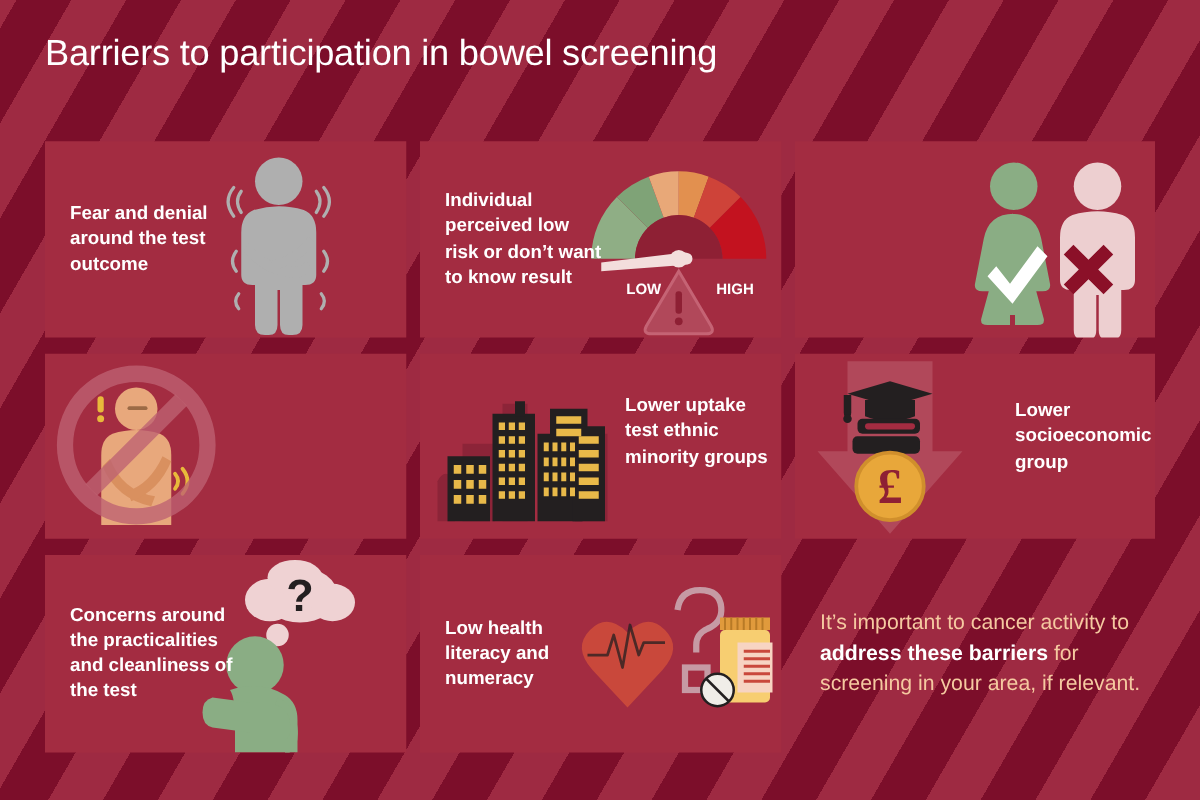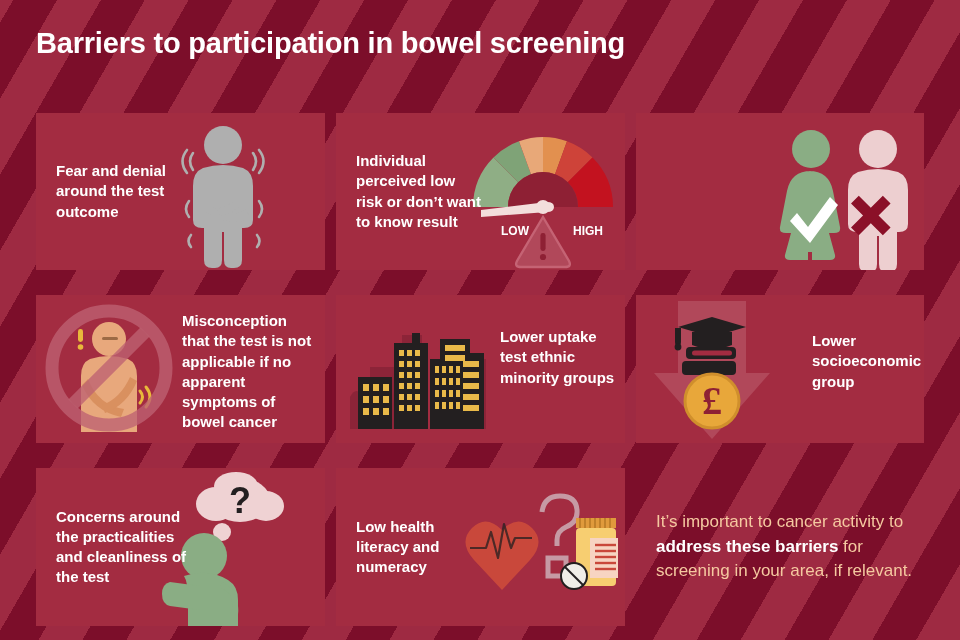--- a/index.html
+++ b/index.html
@@ -13,31 +13,31 @@
     position:absolute;inset:0;width:960px;height:640px;
     background-color:#7C0E2A;
     background-image:repeating-linear-gradient(
       -60deg,
       #9E2A42 0px, #9E2A42 38px,
       #7C0E2A 38px, #7C0E2A 76px
     );
   }
   .title{
     position:absolute;left:36px;top:26px;
-    font-size:29px;font-weight:bold;color:#ffffff;
+    font-size:29px;font-weight:normal;color:#ffffff;
     letter-spacing:-0.2px;line-height:1.2;
     white-space:nowrap;
   }
   .grid{
     position:absolute;left:36px;top:113px;
     width:888px;
     display:grid;
     grid-template-columns:289px 289px 288px;
     grid-template-rows:157px 148px 158px;
-    gap:25px 11px;
+    gap:13px 11px;
   }
   .card{
     background:#A32C41;
     position:relative;overflow:hidden;
     display:flex;align-items:center;
   }
   .card.plain{background:transparent;}
   .card-text{
     font-size:15px;font-weight:bold;color:#ffffff;
     line-height:1.35;z-index:2;position:relative;
@@ -145,21 +145,20 @@
             </g>
             <g stroke="#E8B93B" stroke-width="3" fill="none" stroke-linecap="round">
               <path d="M74 74 q5 6 0 12"></path>
               <path d="M80 70 q8 10 0 20"></path>
             </g>
           </g>
           <circle cx="65" cy="65" r="57" fill="none" stroke="#BE6272" stroke-width="13" opacity="0.78"></circle>
           <path d="M29 101 L101 29" stroke="#BE6272" stroke-width="13" opacity="0.78" stroke-linecap="butt"></path>
         </svg>
       </div>
-      <div class="card-text" style="position:absolute;left:146px;top:16px;width:132px;">Misconception that the test is not applicable if no apparent symptoms of bowel cancer</div>
     </div>
 
     <div class="card">
       <div class="art" style="left:14px;top:16px;">
         <svg width="140" height="118" viewBox="0 0 140 118">
           <g fill="#8C2438">
             <path d="M0 86 q6 -12 14 0 l0 32 l-14 0 z"></path>
             <rect x="20" y="56" width="26" height="62"></rect>
             <rect x="52" y="24" width="20" height="94"></rect>
             <rect x="110" y="48" width="26" height="70"></rect>

